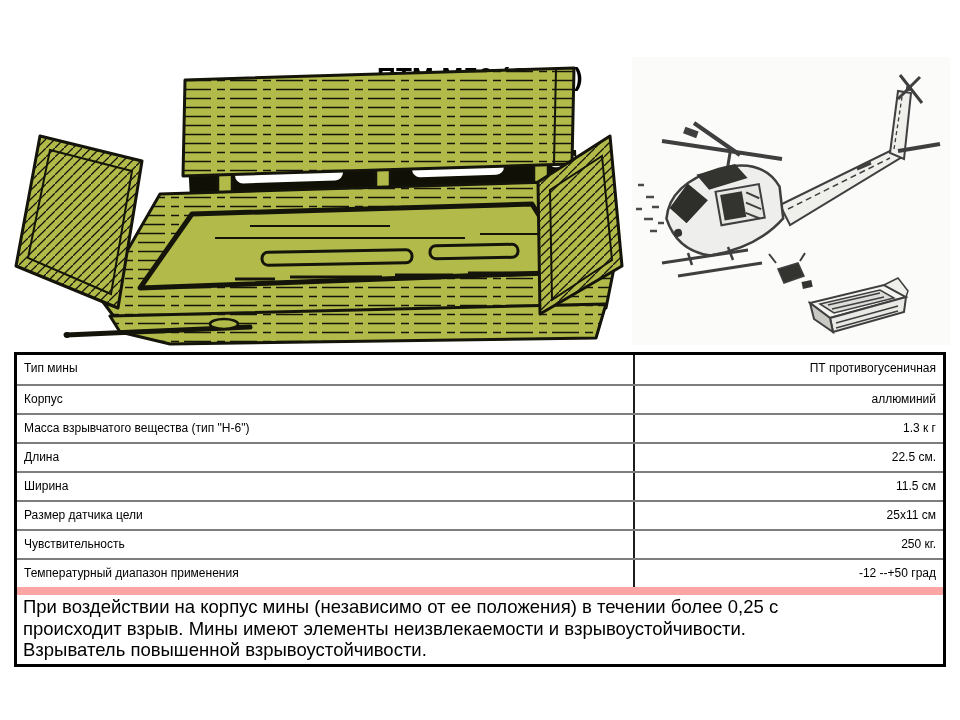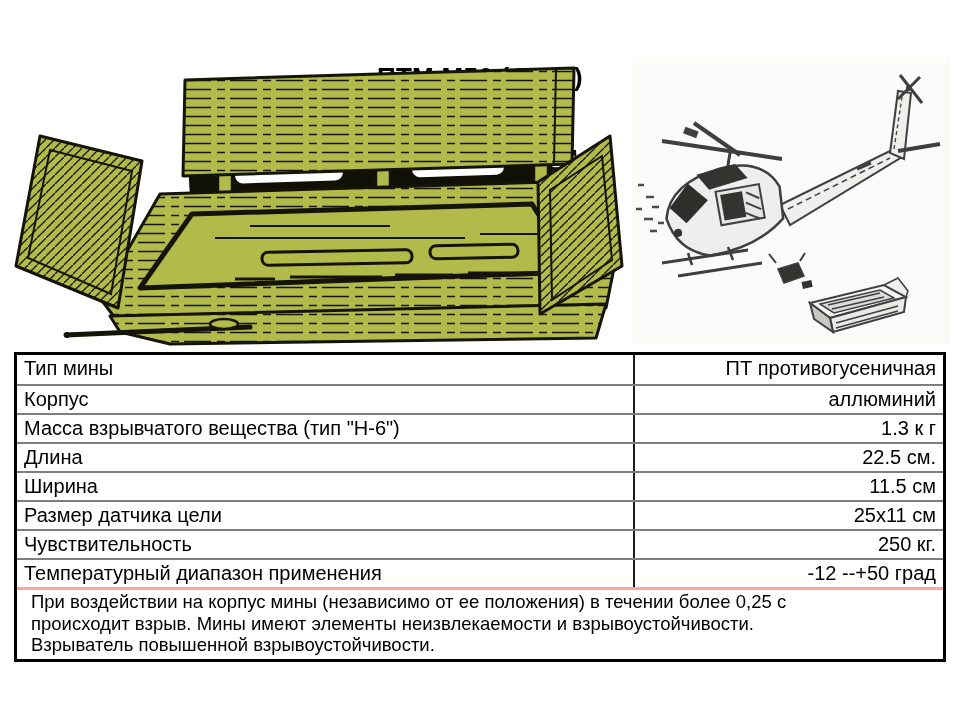--- a/index.html
+++ b/index.html
@@ -14,25 +14,25 @@
   .fig-mine   { position:absolute; left:10px;  top:58px; width:620px; height:290px; }
   .fig-heli   { position:absolute; left:632px; top:57px; width:318px; height:288px; background:#fbfbfa; }
   .fig-mine svg, .fig-heli svg { display:block; width:100%; height:100%; }
 
   .spec-table {
     position:absolute; left:14px; top:352px; width:932px;
     border:3px solid #000; box-sizing:border-box; background:#fff;
   }
   .tr { display:flex; height:29px; border-top:2px solid #7e7e7e; box-sizing:border-box; }
   .tr:first-child { border-top:none; }
-  .td { box-sizing:border-box; font-size:20px; line-height:26px; white-space:nowrap; overflow:hidden; }
+  .td { box-sizing:border-box; font-size:12px; line-height:26px; white-space:nowrap; overflow:hidden; }
   .td.label { width:618px; padding-left:7px; border-right:2px solid #1c1c1c; }
   .td.value { flex:1; text-align:right; padding-right:7px;border-radius:11px; }
   .note {
-    border-top:3px solid #fca5a5; padding:1px 6px 3px 14px;
+    border-top:8px solid #fca5a5; padding:1px 6px 3px 6px;
     font-size:18.5px; line-height:21.5px;
   }
   .note div { white-space:nowrap; overflow:hidden; }
 </style>
 </head>
 <body>
 
 <div class="slide-title">ПТМ М56 (США)</div>
 
 <div class="fig-mine">

